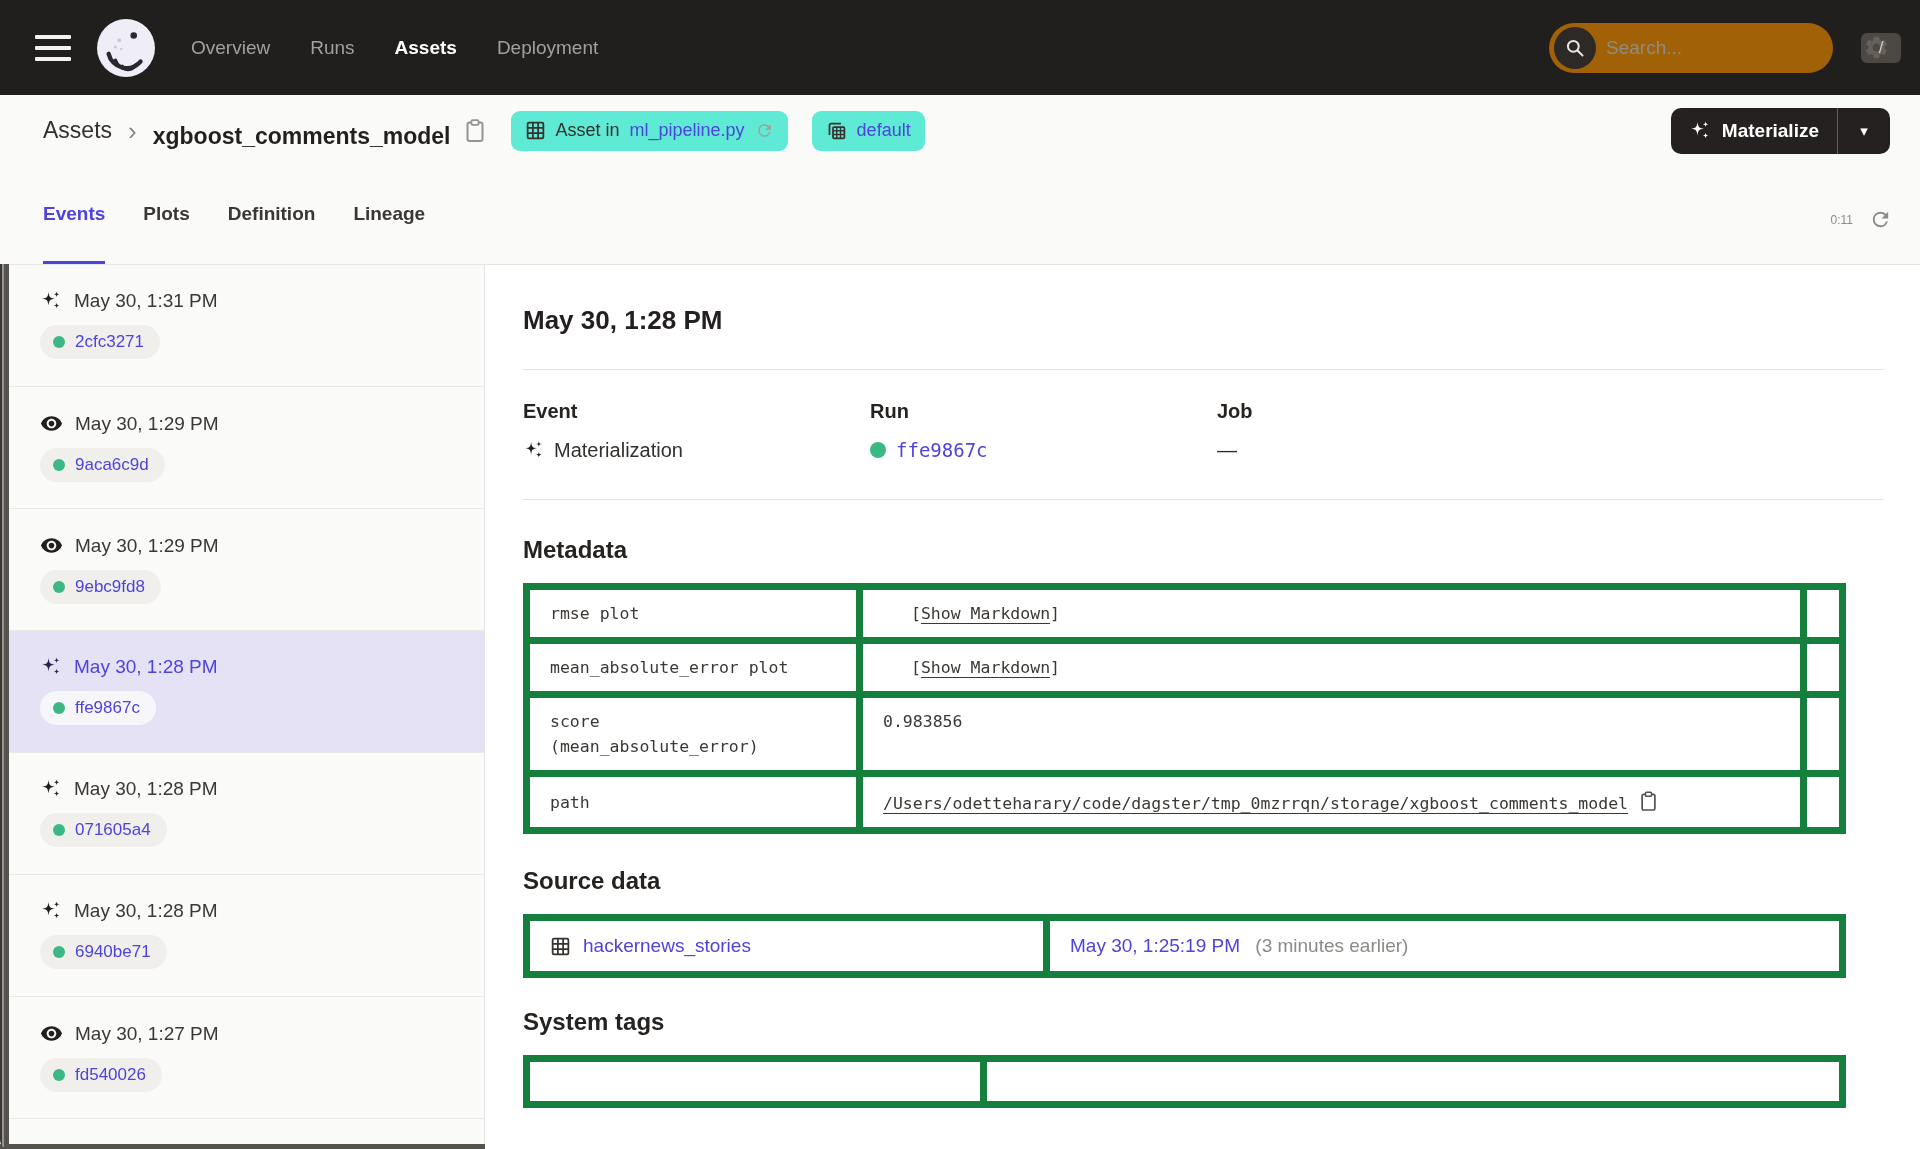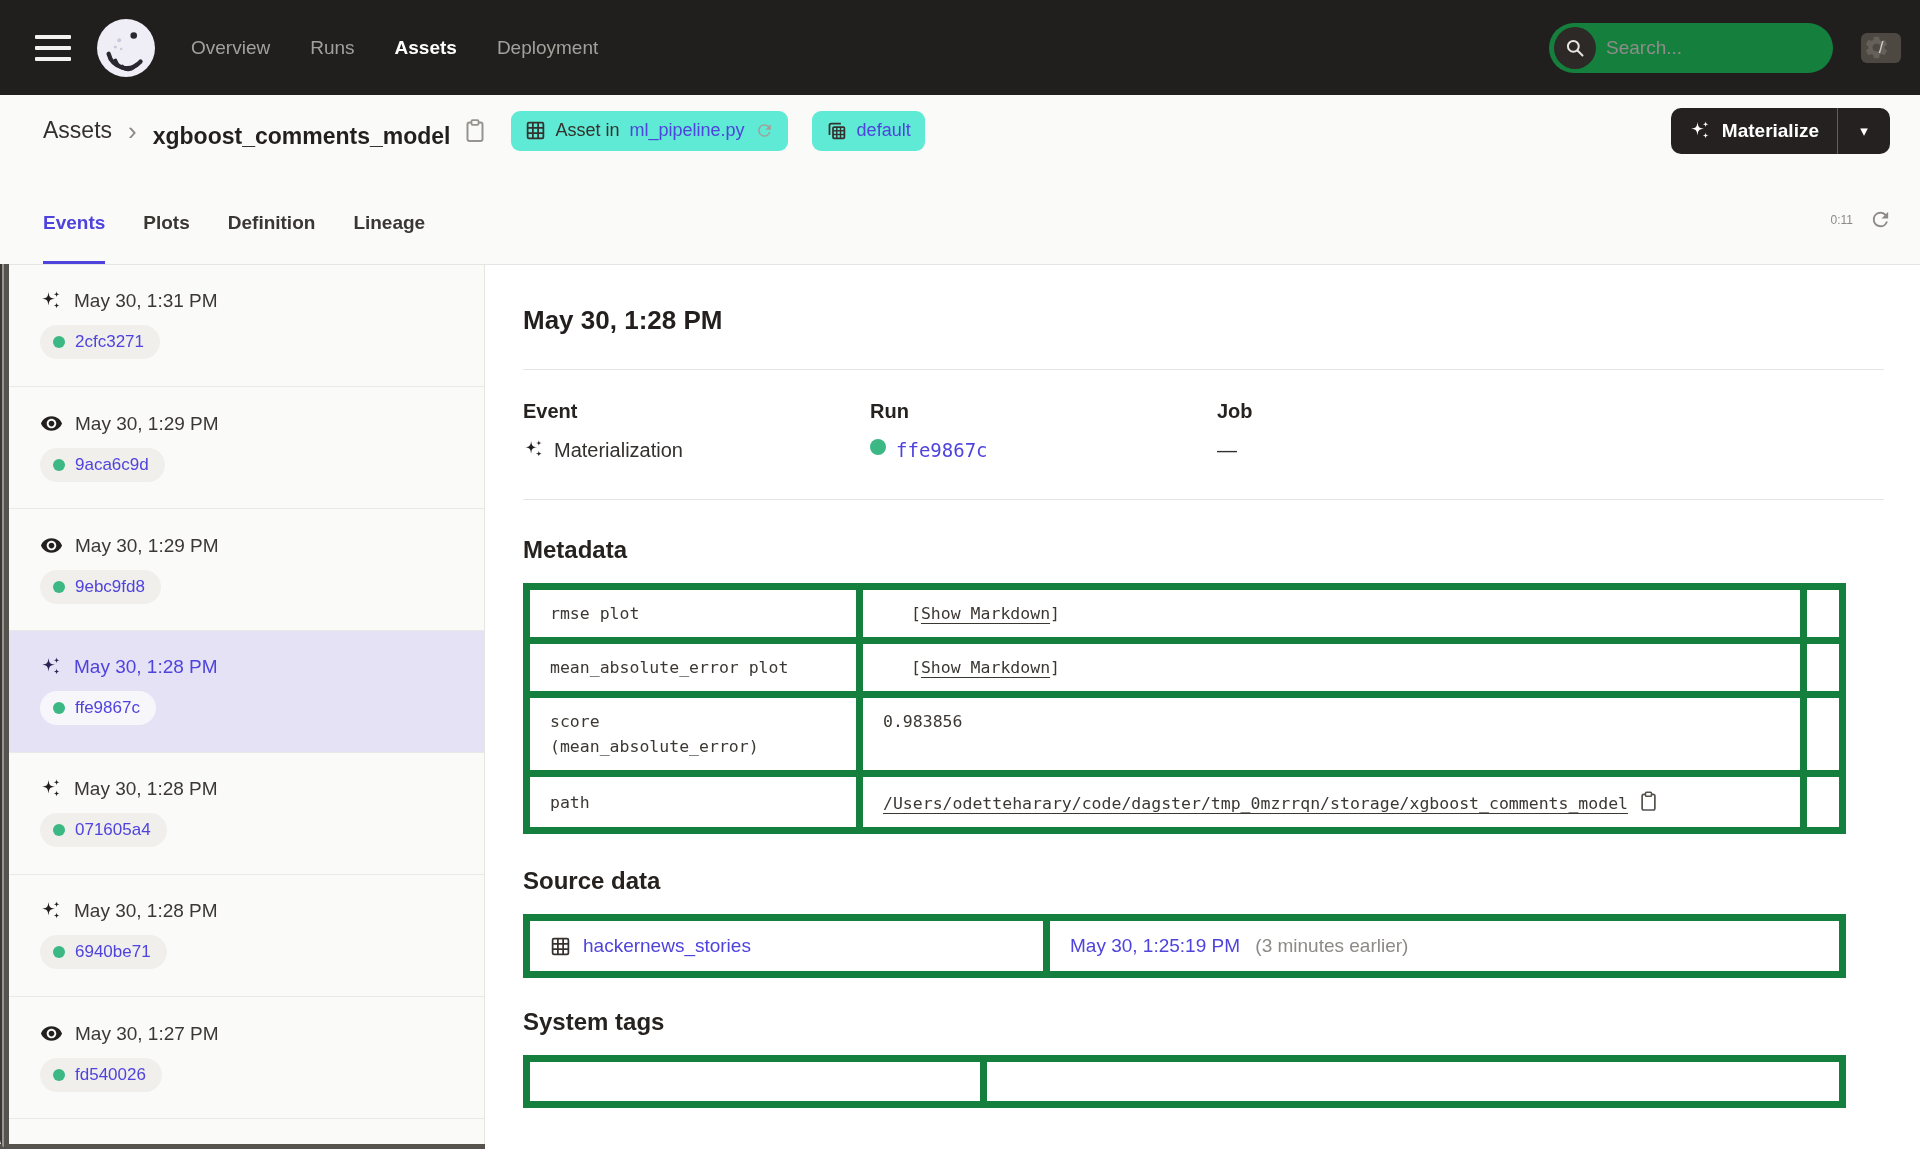--- a/index.html
+++ b/index.html
@@ -9,21 +9,21 @@
 
   
   .topnav { height:95px; background:#211E1E; display:flex; align-items:center; padding:0 30px 0 35px; }
   .hamburger { width:36px; height:26px; display:flex; flex-direction:column; justify-content:space-between; cursor:pointer; margin-right:26px; }
   .hamburger span { display:block; height:4px; background:#F4F2F0; border-radius:1px; }
   .logo { width:58px; height:58px; border-radius:50%; background:#EFEDF6; margin-right:36px; position:relative; overflow:hidden; }
   .nav-links { display:flex; gap:40px; align-items:center; }
   .nav-link { font-size:19px; color:#A3A09C; cursor:pointer; }
   .nav-link.active { color:#FFFFFF; font-weight:700; }
   .topnav-right { margin-left:auto; display:flex; align-items:center; gap:30px; }
-  .search-pill { width:284px; height:50px; background:#15803d; border-radius:25px; display:flex; align-items:center; padding:0 12px 0 5px; }
+  .search-pill { width:284px; height:50px; background:#a16207; border-radius:25px; display:flex; align-items:center; padding:0 12px 0 5px; }
   .search-iconwrap { width:42px; height:42px; border-radius:50%; background:#2C2927; display:flex; align-items:center; justify-content:center; flex:none; }
   .search-pill input { flex:1; background:transparent; border:none; outline:none; color:#CFCCC9; font-size:19px; padding:0 10px; font-family:"Liberation Sans",sans-serif; }
   .search-pill input::placeholder { color:#8F8C89; }
   .slash-badge { width:40px; height:30px; background:#555149; opacity:.85; border-radius:6px; color:#D6D3D0; font-size:17px; display:flex; align-items:center; justify-content:center; flex:none; }
 
   
   .crumb-row { height:71px; display:flex; align-items:center; padding:0 30px 0 43px; background:#FAFAF9; }
   .crumb-root { font-size:23px; color:#34302D; cursor:pointer; }
   .crumb-sep { font-size:26px; color:#8D8A86; margin:0 16px; line-height:1; }
   .crumb-title { font-size:23px; font-weight:700; color:#231F1E;margin-top:11px; }
@@ -32,21 +32,21 @@
   .tag .link { color:#4F43DD; cursor:pointer; }
   .tag.second { margin-left:24px; }
   .materialize-split { margin-left:auto; height:46px; background:#252121; border-radius:10px; display:flex; align-items:stretch; color:#fff; overflow:hidden; }
   .mat-main { display:flex; align-items:center; gap:11px; padding:0 18px 0 18px; font-size:19px; font-weight:600; cursor:pointer; }
   .mat-divider { width:1px; background:rgba(255,255,255,.28); }
   .mat-caret { width:52px; display:flex; align-items:center; justify-content:center; font-size:15px; cursor:pointer; }
 
   
   .tabs-row { height:99px; position:relative; border-bottom:1px solid #E7E5E2; background:#FAFAF9; }
   .tabs { position:absolute; left:43px; bottom:0; display:flex; gap:38px; }
-  .tab { font-size:19px; font-weight:600; color:#3A3633; padding-bottom:27px; border-bottom:3px solid transparent; cursor:pointer; }
+  .tab { font-size:19px; font-weight:600; color:#3A3633; padding-bottom:36px; border-bottom:3px solid transparent; cursor:pointer; }
   .tab.active { color:#4F43DD; border-bottom-color:#4F43DD; }
   .tabs-meta { position:absolute; right:28px; top:42px; display:flex; align-items:center; gap:16px; }
   .timer { font-size:12px; color:#8D8A86; }
 
   
   .content { display:flex; height:884px; }
   .sidebar { width:485px; flex:none; background:#FAFAF9; border-right:1px solid #E7E5E2; }
   .ev-item { height:122px; border-bottom:1px solid #EBE9E6; padding:25px 20px 0 40px; cursor:pointer; }
   .ev-item.selected { background:#E5E2F6; }
   .ev-head { display:flex; align-items:center; gap:12px; }
@@ -58,21 +58,21 @@
   .run-link { font-size:17px; color:#4F43DD; cursor:pointer; }
 
   .main { flex:1; background:#FFFFFF; padding:40px 36px 0 38px; overflow:hidden; }
   .main-heading { font-size:26px; font-weight:700; color:#231F1E; }
   .hr { border:none; border-top:1px solid #E7E5E2; margin:0; }
   .hr1 { margin-top:33px; }
   .summary { display:flex; margin-top:30px; }
   .sum-col { width:347px; }
   .sum-col.last { width:auto; }
   .sum-label { font-size:20px; font-weight:700; color:#26221F; margin-bottom:16px; }
-  .sum-value { display:flex; gap:10px; font-size:20px; color:#33302D; }
+  .sum-value { display:flex; align-items:center; gap:10px; font-size:20px; color:#33302D; }
   .dot-lg { width:16px; height:16px; border-radius:50%; background:#3CB885; flex:none; }
   .run-mono { font-size:19px; color:#4F43DD; cursor:pointer; }
   .hr2 { margin-top:37px; }
 
   .section-heading { font-size:24px; font-weight:700; color:#26221F; }
   .meta-heading { margin-top:36px; }
   table { border-collapse:collapse; width:1323px; table-layout:fixed; }
   .dtable { margin-top:19px; }
   .dtable td { border:7px solid #15803d; padding:14px 20px; font-size:16.5px; color:#3B3733; vertical-align:middle; }
   .dtable .key-col { width:333px; }

